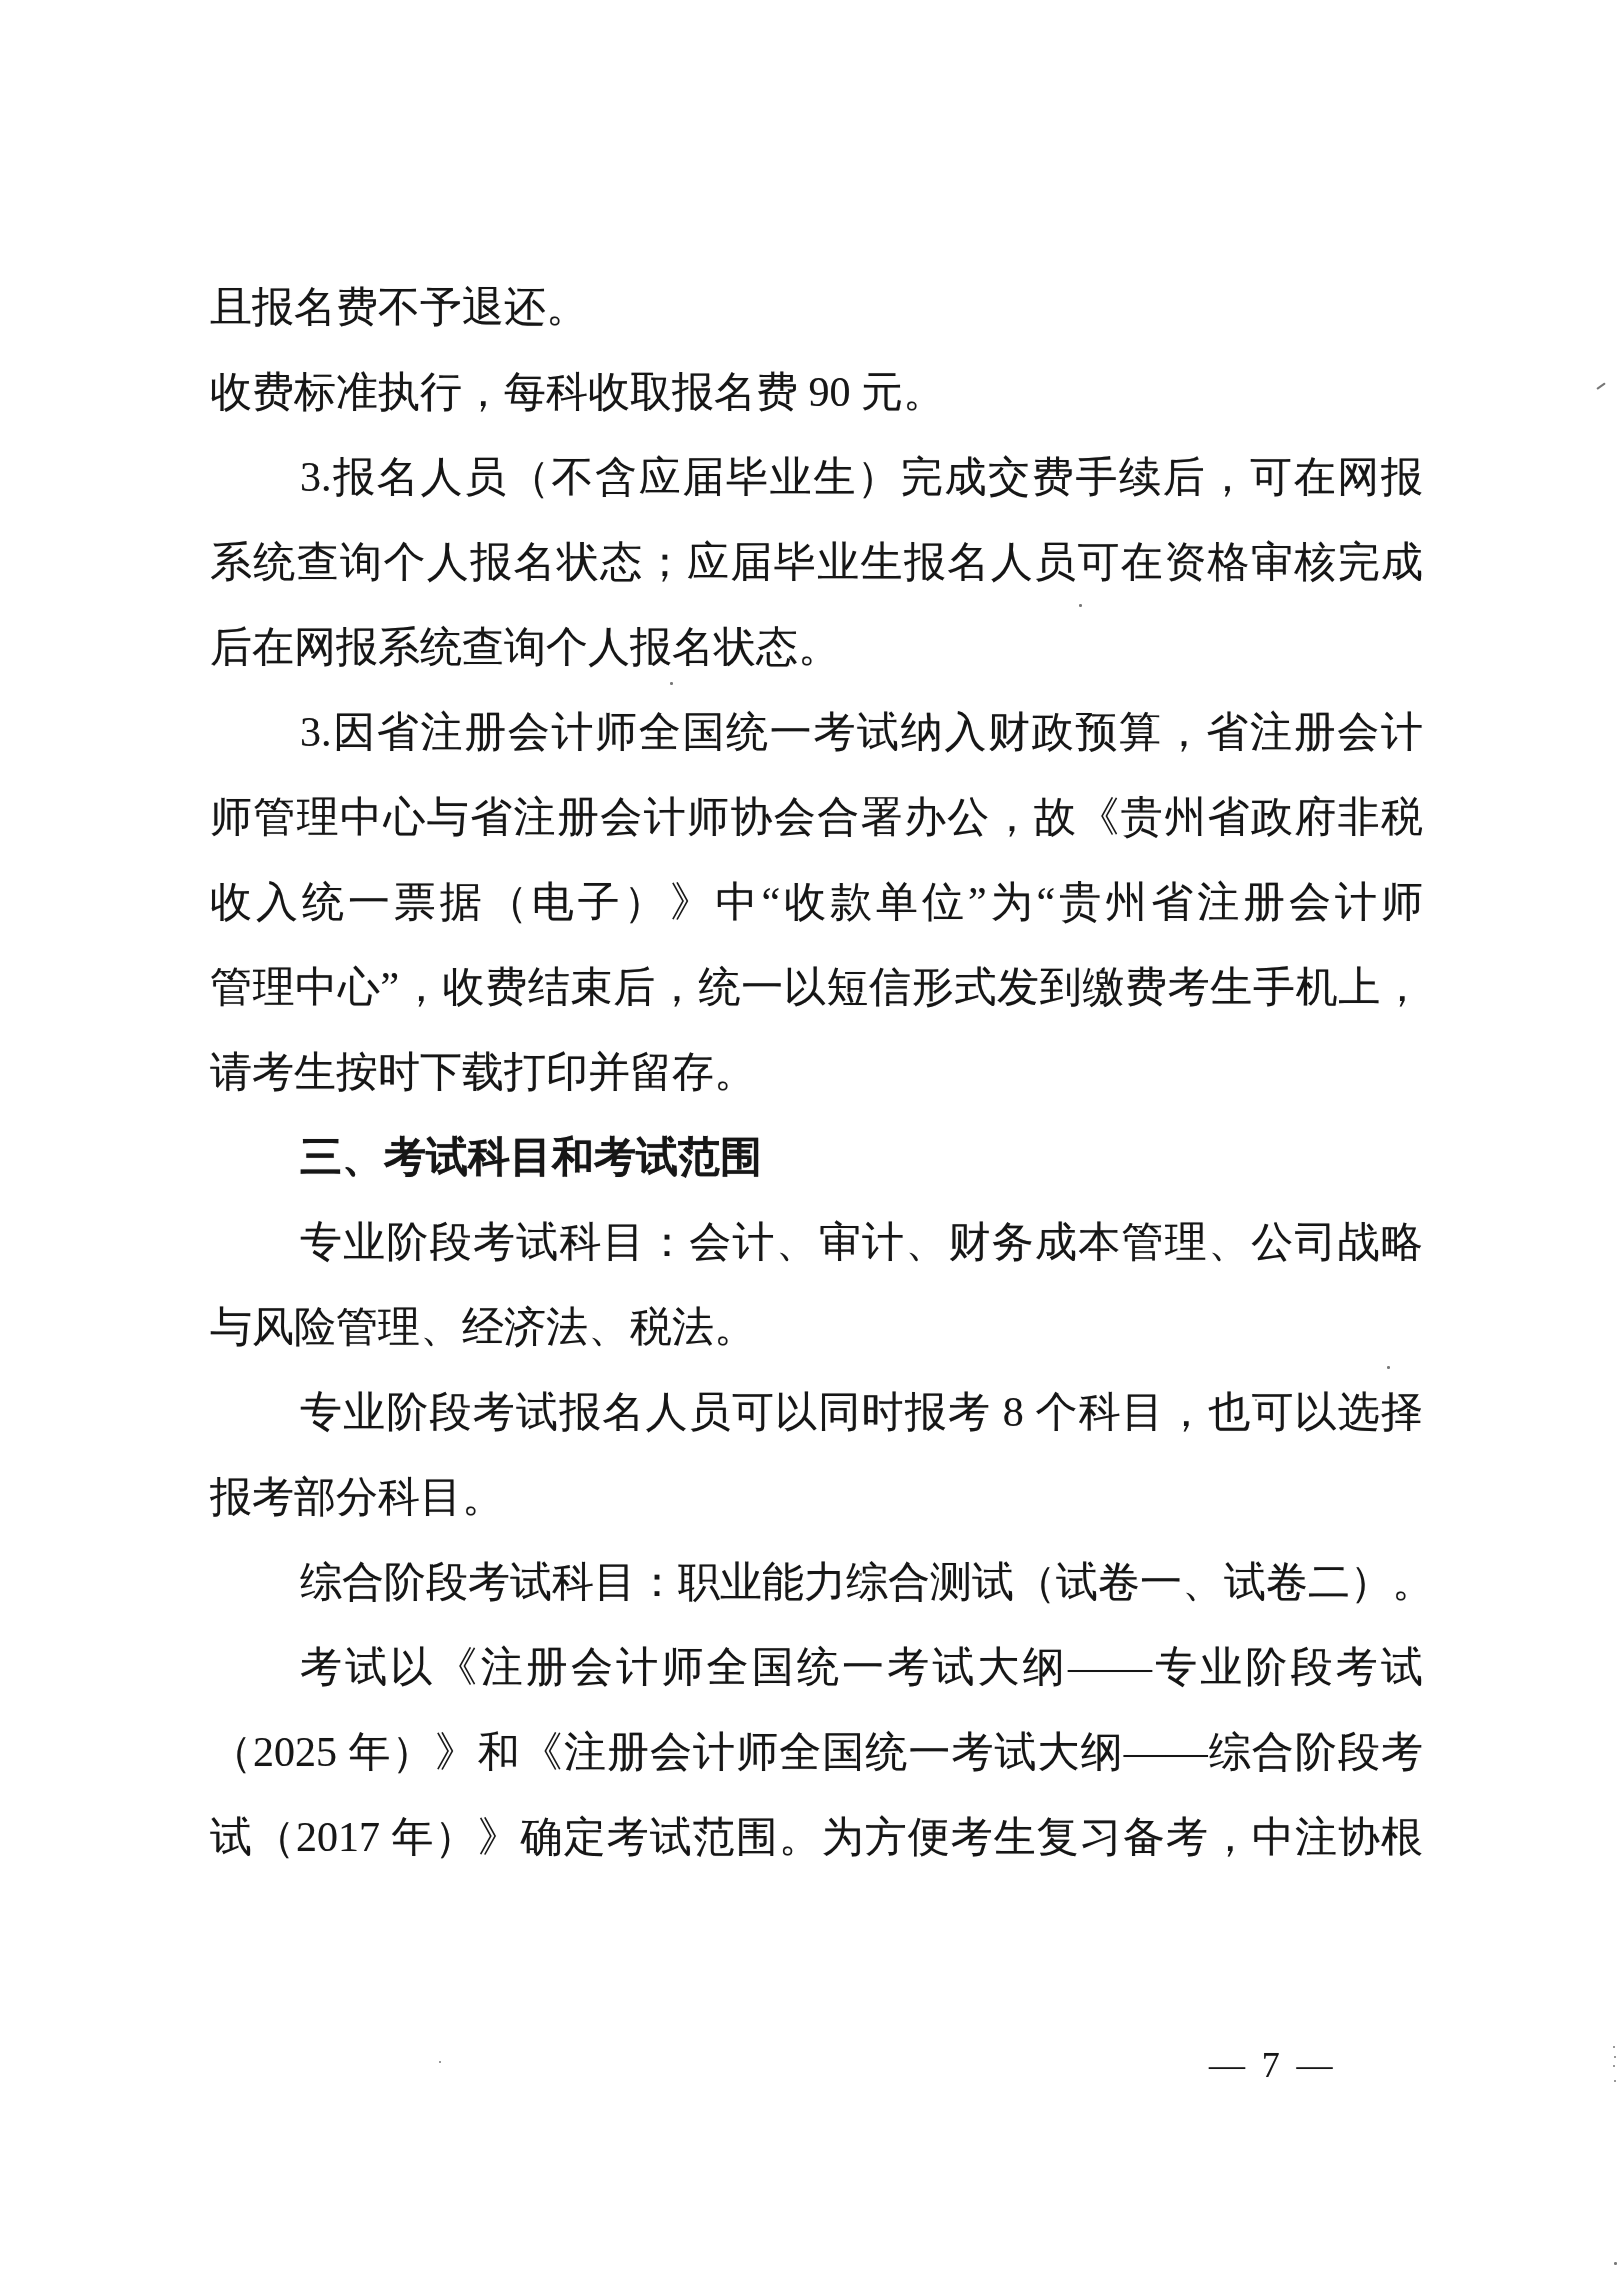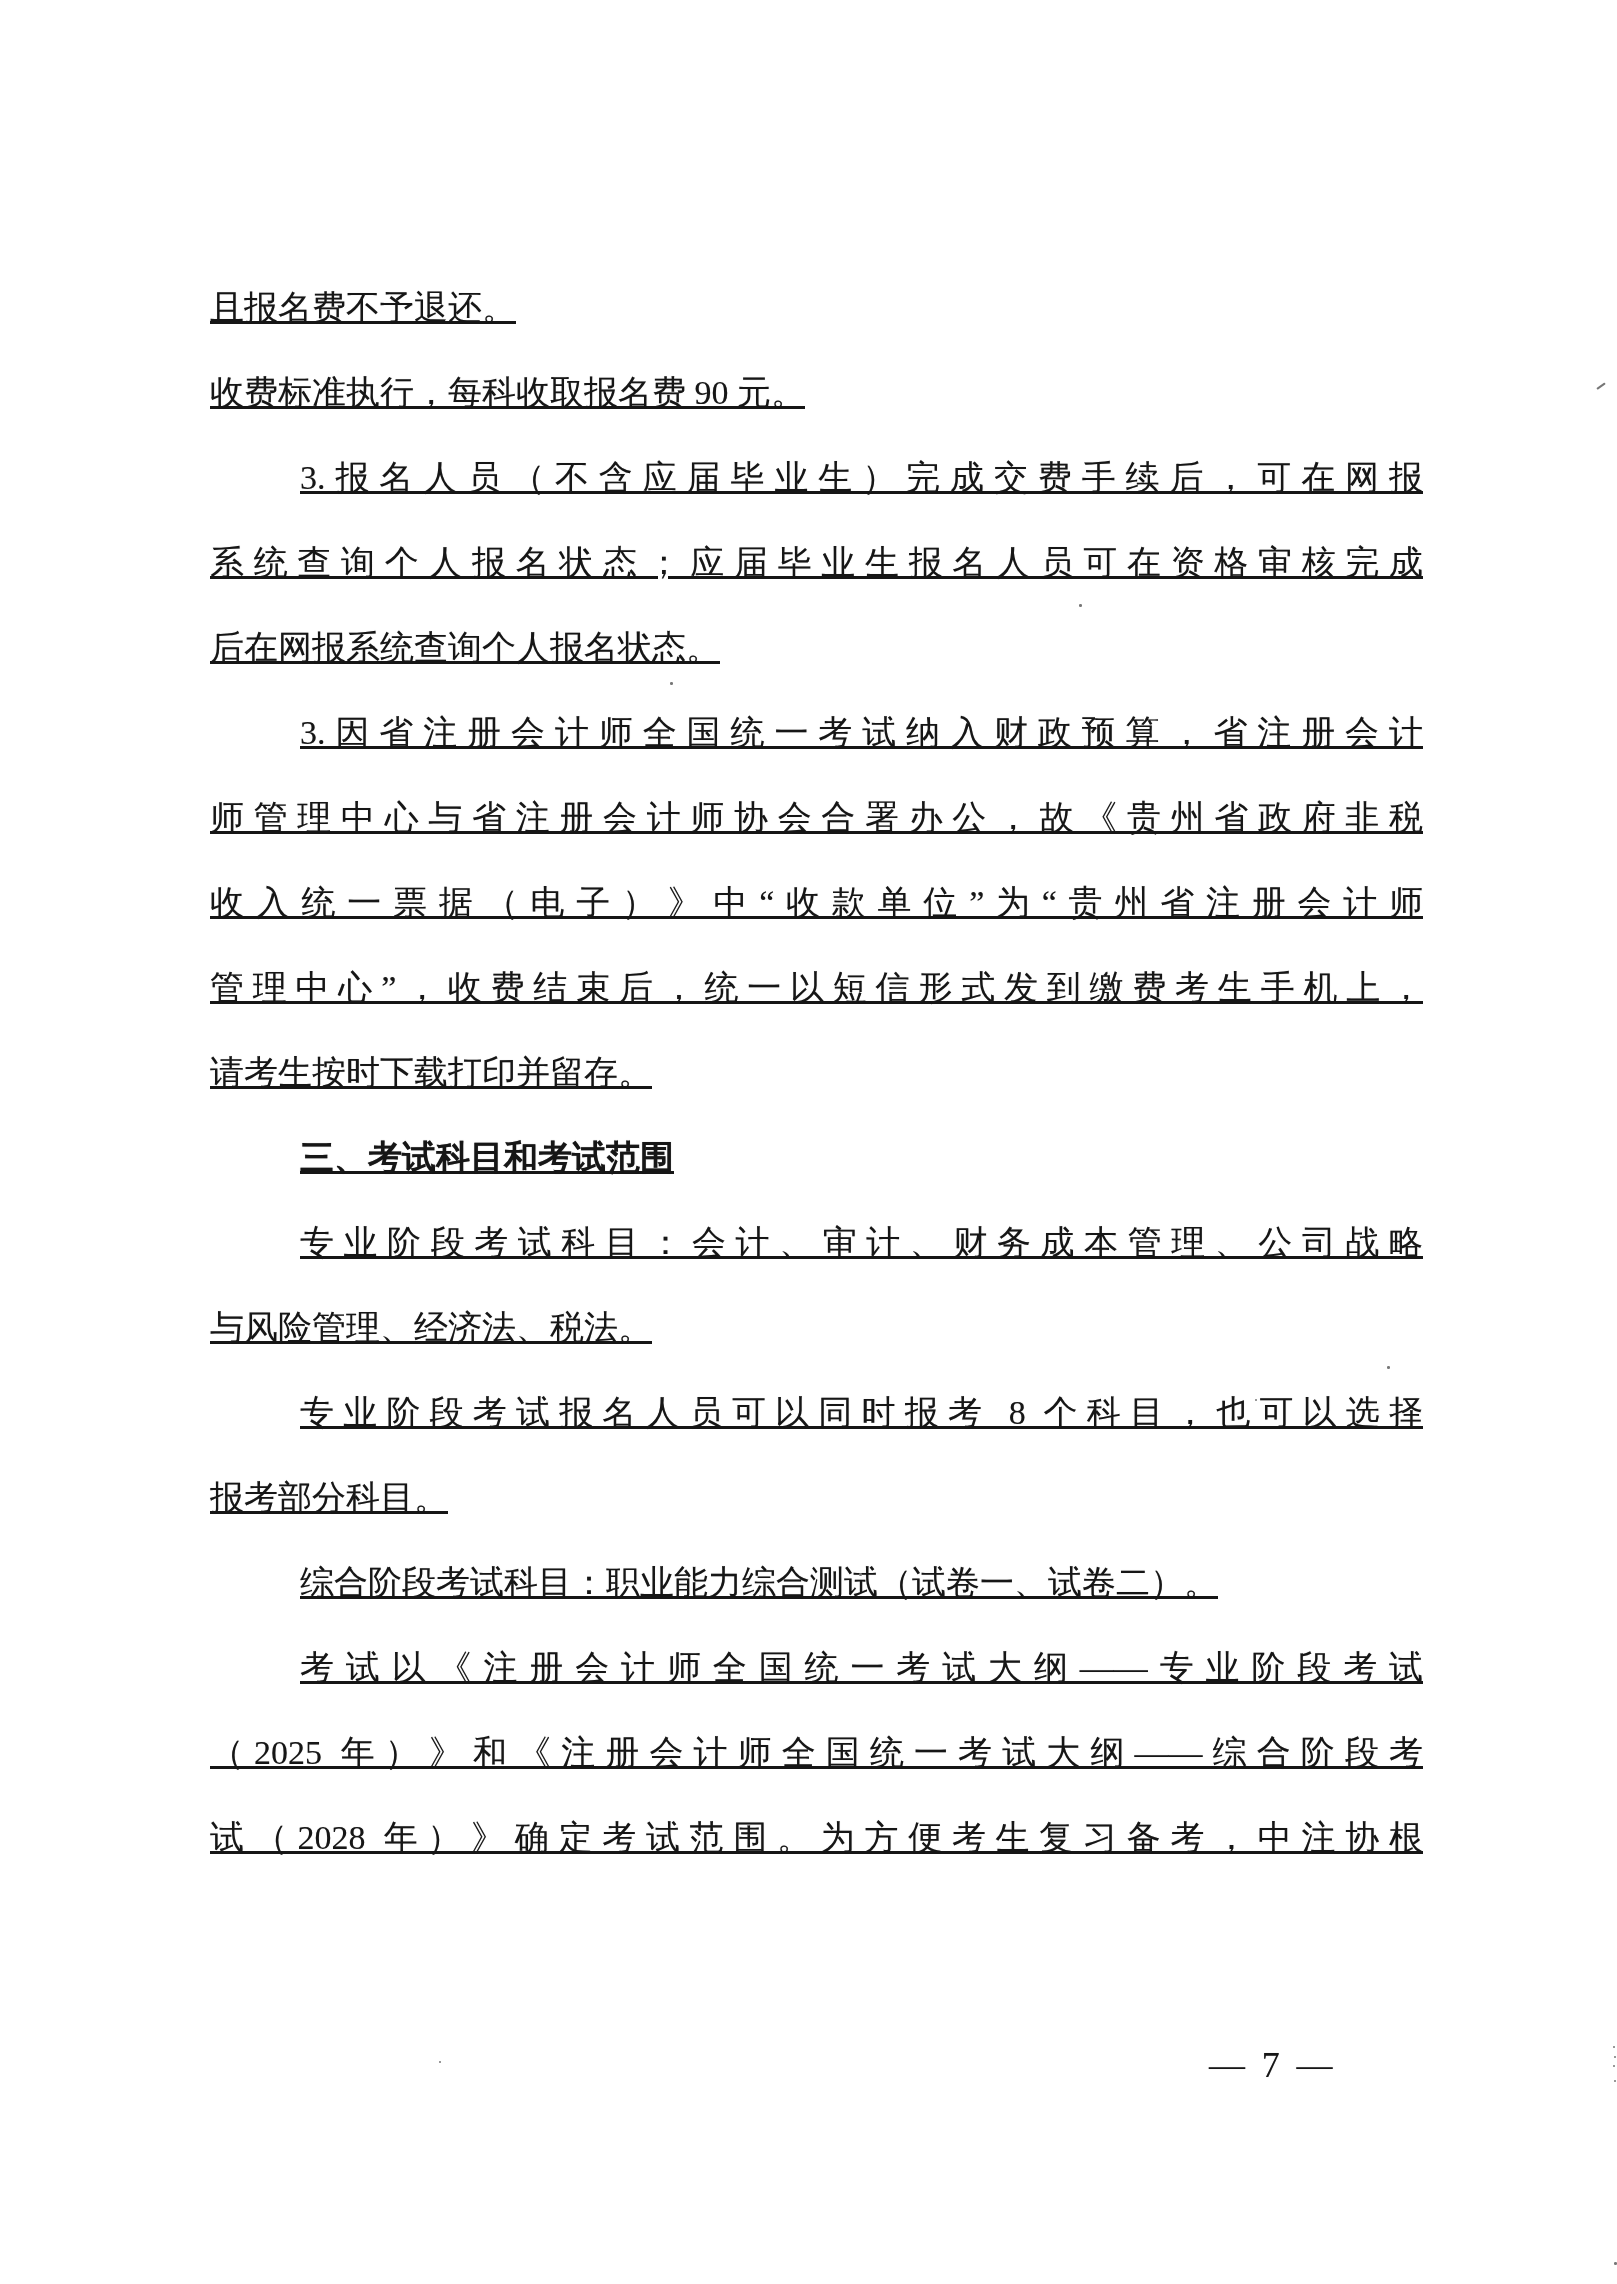--- a/index.html
+++ b/index.html
@@ -19,25 +19,24 @@
   }
   .doc-body {
     position: absolute;
     left: 210px;
     top: 265px;
     width: 1213px;
   }
   .line {
     height: 85px;
     line-height: 85px;
-    font-size: 34px;
+    font-size: 42px;
     letter-spacing: 0px;
     white-space: nowrap;
     text-shadow: 0 0 0.7px rgba(0,0,0,0.35);
-    text-decoration: underline;
   }
   .line.fill {
     white-space: normal;
     text-align: justify;
     text-align-last: justify;
     text-justify: inter-character;
   }
   .line.indent {
     text-indent: 90px;
   }
@@ -83,21 +82,21 @@
       <div class="line fill">管理中心”，收费结束后，统一以短信形式发到缴费考生手机上，</div>
       <div class="line">请考生按时下载打印并留存。</div>
       <div class="line indent bold">三、考试科目和考试范围</div>
       <div class="line indent fill">专业阶段考试科目：会计、审计、财务成本管理、公司战略</div>
       <div class="line">与风险管理、经济法、税法。</div>
       <div class="line indent fill">专业阶段考试报名人员可以同时报考 8 个科目，也可以选择</div>
       <div class="line">报考部分科目。</div>
       <div class="line indent">综合阶段考试科目：职业能力综合测试（试卷一、试卷二）。</div>
       <div class="line indent fill">考试以《注册会计师全国统一考试大纲——专业阶段考试</div>
       <div class="line fill">（2025 年）》和《注册会计师全国统一考试大纲——综合阶段考</div>
-      <div class="line fill">试（2028 年）》确定考试范围。为方便考生复习备考，中注协根</div>
+      <div class="line fill">试（2017 年）》确定考试范围。为方便考生复习备考，中注协根</div>
     </div>
 
   <div class="page-number">— 7 —</div>
 
   <div class="speck tick" style="left:1596px; top:385px; width:10.4px; height:2px;"></div>
   <div class="speck" style="left:1079px; top:604px; width:2.6px; height:2.6px;"></div>
   <div class="speck" style="left:670px; top:682px; width:2.6px; height:2.6px;"></div>
   <div class="speck" style="left:1387px; top:1366px; width:2.6px; height:2.6px;"></div>
   <div class="speck" style="left:1255px; top:1399px; width:2px; height:2px;"></div>
   <div class="speck" style="left:859px; top:1573px; width:2.6px; height:2.6px;"></div>

